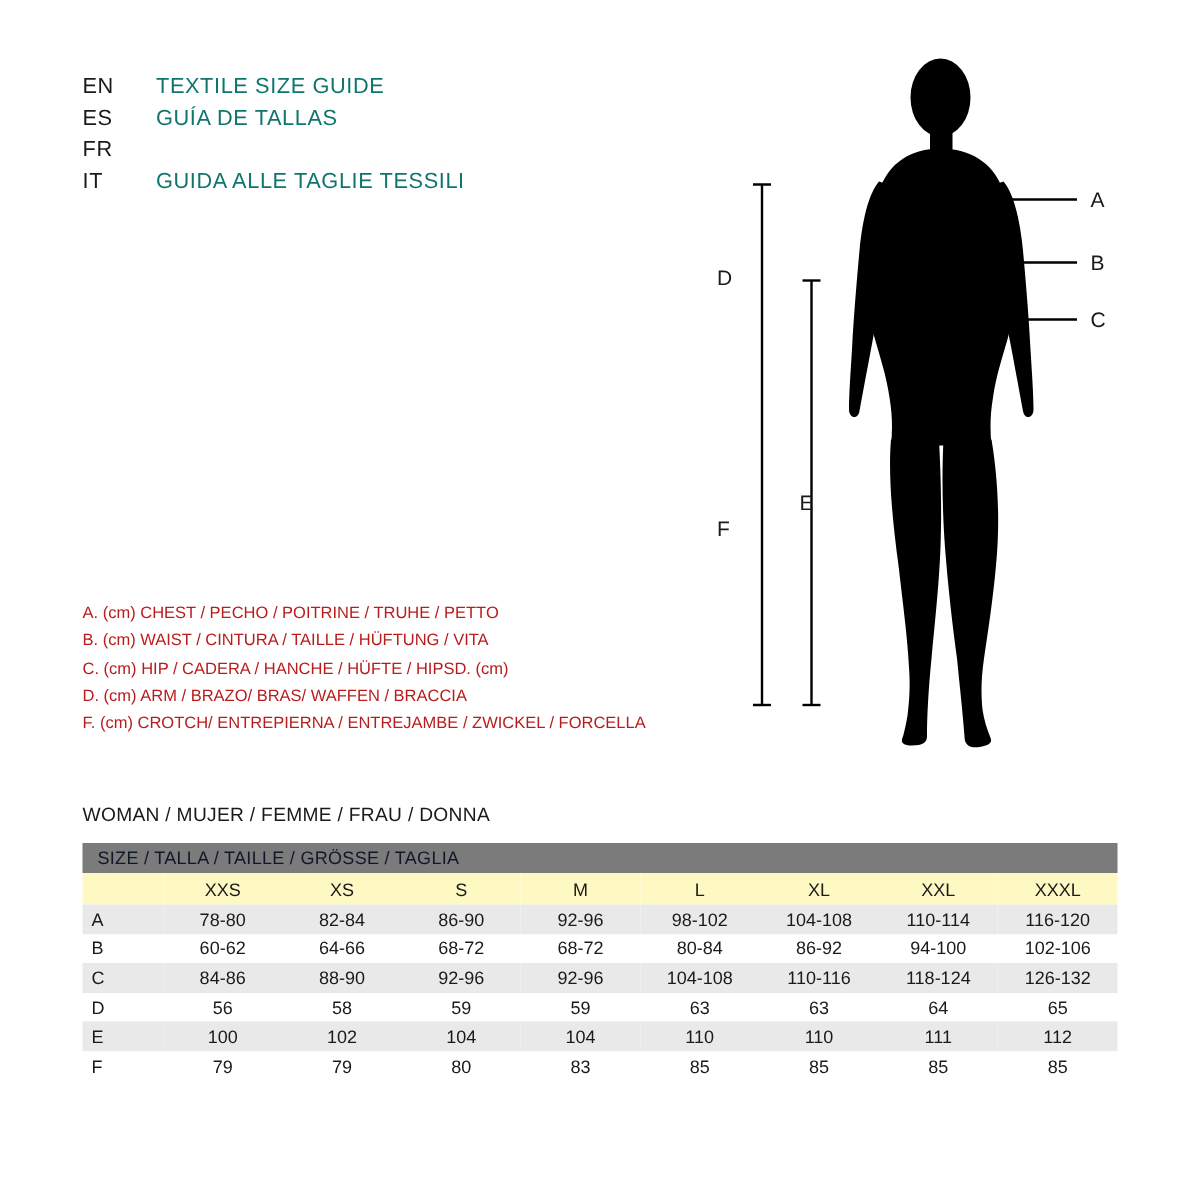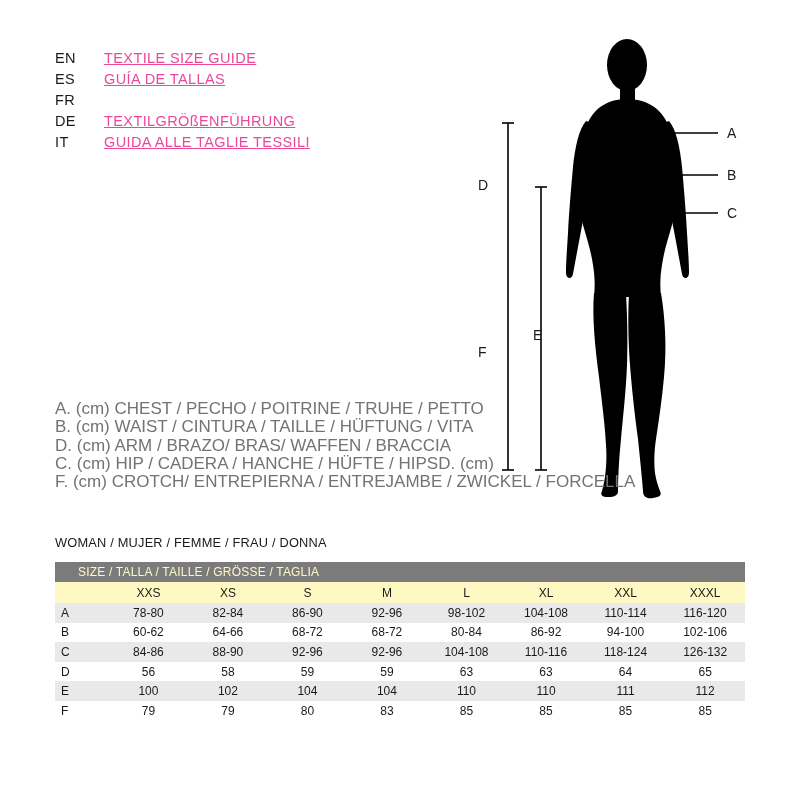--- a/index.html
+++ b/index.html
@@ -29,36 +29,35 @@
     height: 21px;
     font-size: 14.5px;
     letter-spacing: 0.4px;
   }
   .lang-code {
     width: 49px;
     flex: 0 0 49px;
     color: #1a1a1a;
   }
   .lang-title {
-    color: #ec4899;
+    color: #0f766e;
     white-space: nowrap;
-    text-decoration: underline;
   }
 
   
   #legend-block {
     position: absolute;
     left: 55px;
     top: 400px;
     width: 480px;
   }
   .legend-row {
-    font-size: 17px;
+    font-size: 11px;
     line-height: 18.3px;
-    color: #737373;
+    color: #b91c1c;
     white-space: nowrap;
   }
   #gender-row {
     position: absolute;
     left: 55px;
     top: 535px;
     font-size: 12.8px;
     letter-spacing: 0.2px;
     color: #1a1a1a;
   }
@@ -74,23 +73,23 @@
   }
   #size-table td, #size-table th {
     padding: 0;
     height: 19.6px;
     font-weight: normal;
     text-align: center;
     color: #1a1a1a;
   }
   #size-table tr.band-title td {
     background: #7b7b7b;
-    color: #fef9c3;
+    color: #0f172a;
     text-align: left;
-    padding-left: 23px;
+    padding-left: 10px;
     letter-spacing: 0.2px;
     height: 20px;
   }
   #size-table tr.head-row td {
     background: #fef9c3;
     height: 21px;
   }
   #size-table tr.row-alt td {
     background: #e9e9e9;
   }
@@ -123,24 +122,20 @@
     <span class="lang-title">TEXTILE SIZE GUIDE</span>
   </div>
   <div class="lang-row">
     <span class="lang-code">ES</span>
     <span class="lang-title">GUÍA DE TALLAS</span>
   </div>
   <div class="lang-row">
     <span class="lang-code">FR</span>
   </div>
   <div class="lang-row">
-    <span class="lang-code">DE</span>
-    <span class="lang-title">TEXTILGRÖßENFÜHRUNG</span>
-  </div>
-  <div class="lang-row">
     <span class="lang-code">IT</span>
     <span class="lang-title">GUIDA ALLE TAGLIE TESSILI</span>
   </div>
 </div>
 
 <div id="figure-area">
   <svg id="figure-svg" width="330" height="500" viewBox="0 0 330 500" xmlns="http://www.w3.org/2000/svg">
 
     <g fill="#000000">
 
@@ -233,22 +228,22 @@
       <text x="23" y="165">D</text>
       <text x="78" y="315">E</text>
       <text x="23" y="332">F</text>
     </g>
   </svg>
 </div>
 
 <div id="legend-block">
   <div class="legend-row">A. (cm) CHEST / PECHO / POITRINE / TRUHE / PETTO</div>
   <div class="legend-row">B. (cm) WAIST / CINTURA / TAILLE / HÜFTUNG / VITA</div>
+  <div class="legend-row">C. (cm) HIP / CADERA / HANCHE / HÜFTE / HIPSD. (cm)</div>
   <div class="legend-row">D. (cm) ARM / BRAZO/ BRAS/ WAFFEN / BRACCIA</div>
-  <div class="legend-row">C. (cm) HIP / CADERA / HANCHE / HÜFTE / HIPSD. (cm)</div>
   <div class="legend-row">F. (cm) CROTCH/ ENTREPIERNA / ENTREJAMBE / ZWICKEL / FORCELLA</div>
 </div>
 
 <div id="gender-row">WOMAN / MUJER / FEMME / FRAU / DONNA</div>
 
 <table id="size-table">
   <tbody>
     <tr class="band-title">
       <td colspan="9">SIZE / TALLA / TAILLE / GRÖSSE / TAGLIA</td>
     </tr>

